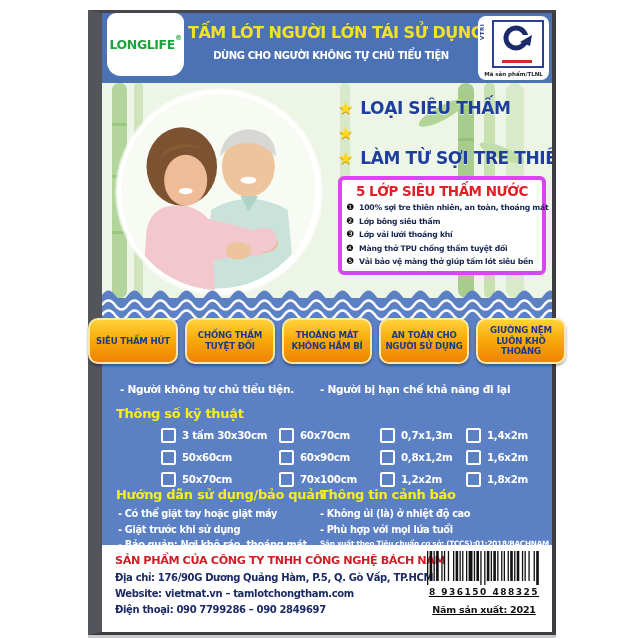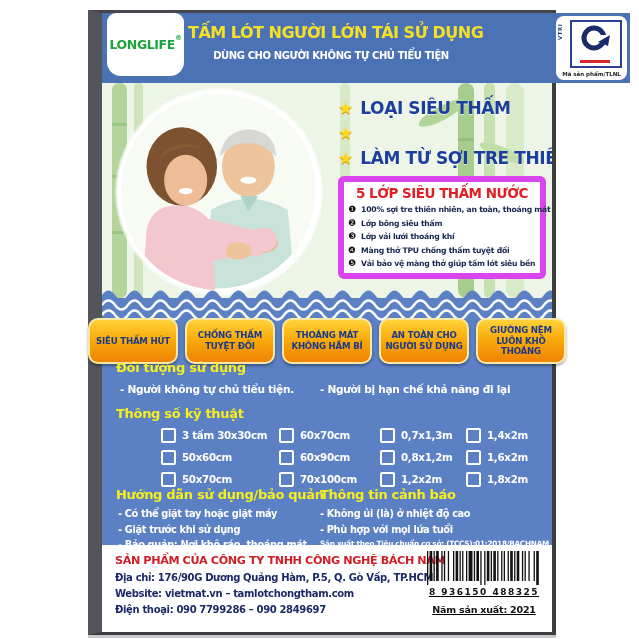--- a/index.html
+++ b/index.html
@@ -7,21 +7,21 @@
     width:639px;height:639px;position:relative;background:#ffffff;overflow:hidden;
     font-family:"DejaVu Sans","Liberation Sans",sans-serif;
   }
   .frame{
     position:absolute;left:88px;top:10px;width:450px;height:619px;background:#fff;
     border-left:14px solid #54545b;border-top:3px solid #46464c;
     border-right:4px solid #3d3d42;border-bottom:3px solid #3d3d42;
     box-shadow:0 3px 0 #c9c9cc;
   }
   
-  .header{position:absolute;left:0;top:0;width:528px;height:70px;background:#4c72b6;}
+  .header{position:absolute;left:0;top:0;width:450px;height:70px;background:#4c72b6;}
   .brand-box{position:absolute;left:5px;top:0;width:77px;height:63px;background:#fff;
     border-radius:9px 9px 14px 14px;display:flex;align-items:center;justify-content:center;}
   .brand{color:#1fa23e;font-weight:bold;font-size:12.5px;letter-spacing:-.4px;position:relative;}
   .brand sup{font-size:7px;position:relative;top:-4px;}
   .header-titles{position:absolute;left:86px;top:10px;width:286px;text-align:center;}
   .title{color:#f2e126;font-size:16px;font-weight:bold;letter-spacing:-.5px;white-space:nowrap;}
   .subtitle{color:#ffffff;font-size:10px;font-weight:bold;letter-spacing:-.4px;white-space:nowrap;margin-top:8px;}
   .cert-box{position:absolute;right:3px;top:3px;width:71px;height:64px;background:#fff;border-radius:8px;}
   .cert-square{position:absolute;left:14px;top:4px;width:48px;height:44px;border:2px solid #2b3f93;}
   .cert-vertical{position:absolute;left:1px;top:24px;font-size:5.5px;font-weight:bold;color:#2b3f93;
@@ -33,21 +33,21 @@
   .bamboo{position:absolute;left:0;top:0;}
   .photo-wrap{position:absolute;left:10px;top:2px;width:210px;height:210px;}
   .photo-circle{position:absolute;left:5px;top:5px;width:196px;height:196px;border-radius:50%;
     border:4px solid #ffffff;overflow:hidden;background:#f7fbf4;box-shadow:0 0 0 2px rgba(255,255,255,.6);}
   .photo-arc{position:absolute;left:0;top:0;}
   .features{position:absolute;left:236px;top:12px;}
   .feature{display:flex;align-items:center;height:25px;}
   .star-icon{color:#ffd920;font-size:17px;margin-right:7px;text-shadow:0 1px 0 #c98c00;}
   .feature-label{color:#1d3e9c;font-weight:bold;font-size:17px;letter-spacing:-.4px;white-space:nowrap;
     text-shadow:0 1px 0 rgba(255,255,255,.7);}
-  .layers-box{position:absolute;left:236px;top:93px;width:208px;background:#fff;border:6px solid #d946ef;
+  .layers-box{position:absolute;left:236px;top:93px;width:208px;background:#fff;border:4px solid #d946ef;
     border-radius:6px;padding:3px 4px 5px;box-sizing:border-box;}
   .layers-title{color:#e01f26;font-weight:bold;font-size:13.5px;text-align:center;letter-spacing:-.5px;white-space:nowrap;}
   .layer{display:flex;align-items:baseline;margin-top:3.4px;}
   .layer-num{font-size:9px;color:#111;margin-right:5px;flex:0 0 auto;}
   .layer-text{font-size:7.7px;font-weight:bold;color:#16244f;letter-spacing:-.25px;white-space:nowrap;}
   
   .info{position:absolute;left:0;top:285px;width:450px;height:247px;background:#5b80c4;}
   .wave-svg{position:absolute;left:0;top:-10px;}
   .benefits{position:absolute;left:0;top:20px;width:450px;display:flex;justify-content:center;gap:7px;}
   .benefit-btn{flex:0 0 80px;height:38px;background:linear-gradient(#ffd23a,#f9a909 48%,#ef8306);
@@ -202,21 +202,20 @@
     </svg>
 
     <div class="benefits">
       <div class="benefit-btn">SIÊU THẤM HÚT</div>
       <div class="benefit-btn">CHỐNG THẤM TUYỆT ĐỐI</div>
       <div class="benefit-btn">THOÁNG MÁT KHÔNG HẦM BÍ</div>
       <div class="benefit-btn">AN TOÀN CHO NGƯỜI SỬ DỤNG</div>
       <div class="benefit-btn">GIƯỜNG NỆM LUÔN KHÔ THOÁNG</div>
     </div>
 
-    <div class="section-heading" style="left:14px;top:62px;">Đối tượng sử dụng</div>
     <div class="audience-item" style="left:18px;top:85px;">-   Người không tự chủ tiểu tiện.</div>
     <div class="audience-item" style="left:218px;top:85px;">-   Người bị hạn chế khả năng đi lại</div>
 
     <div class="section-heading" style="left:14px;top:108px;">Thông số kỹ thuật</div>
 
     <div class="spec-col" style="left:35px;top:126px;">
       <div class="spec-item">
           <span class="spec-checkbox"></span>
           <span class="spec-label">3 tấm 30x30cm</span>
         </div>

